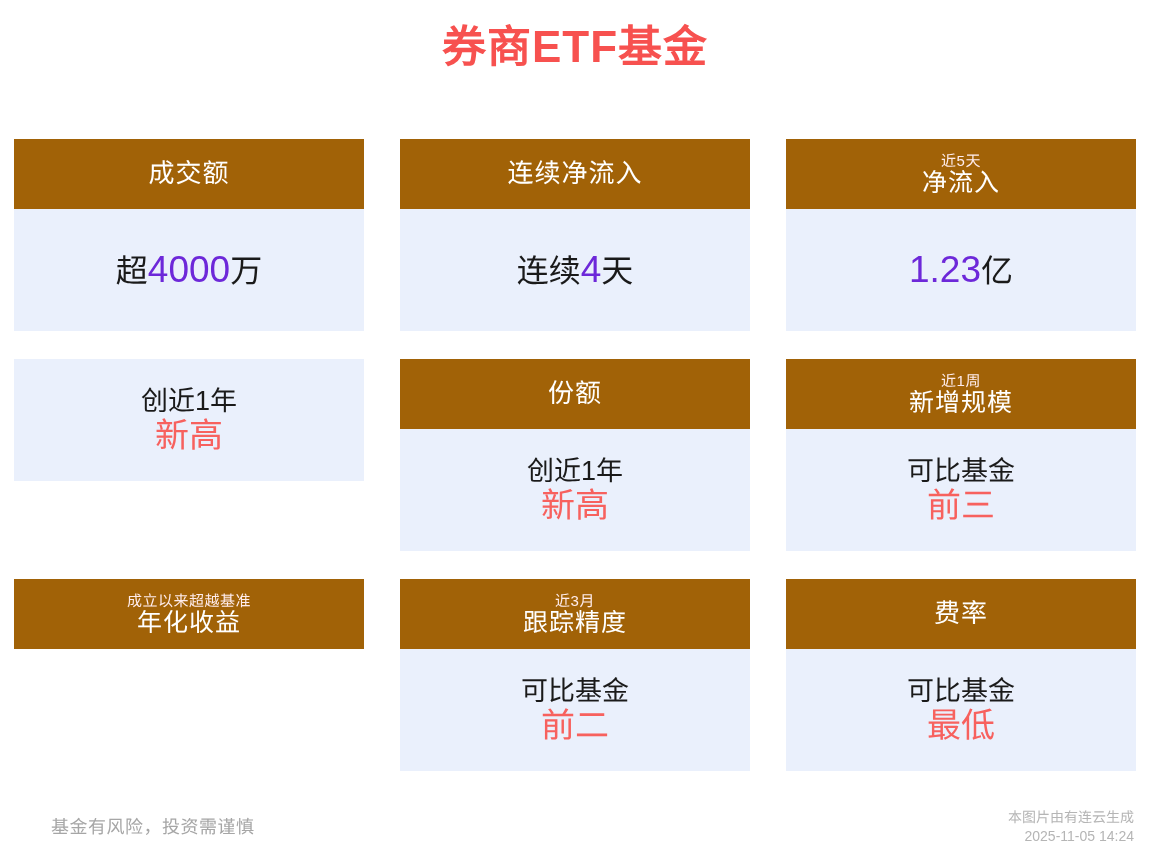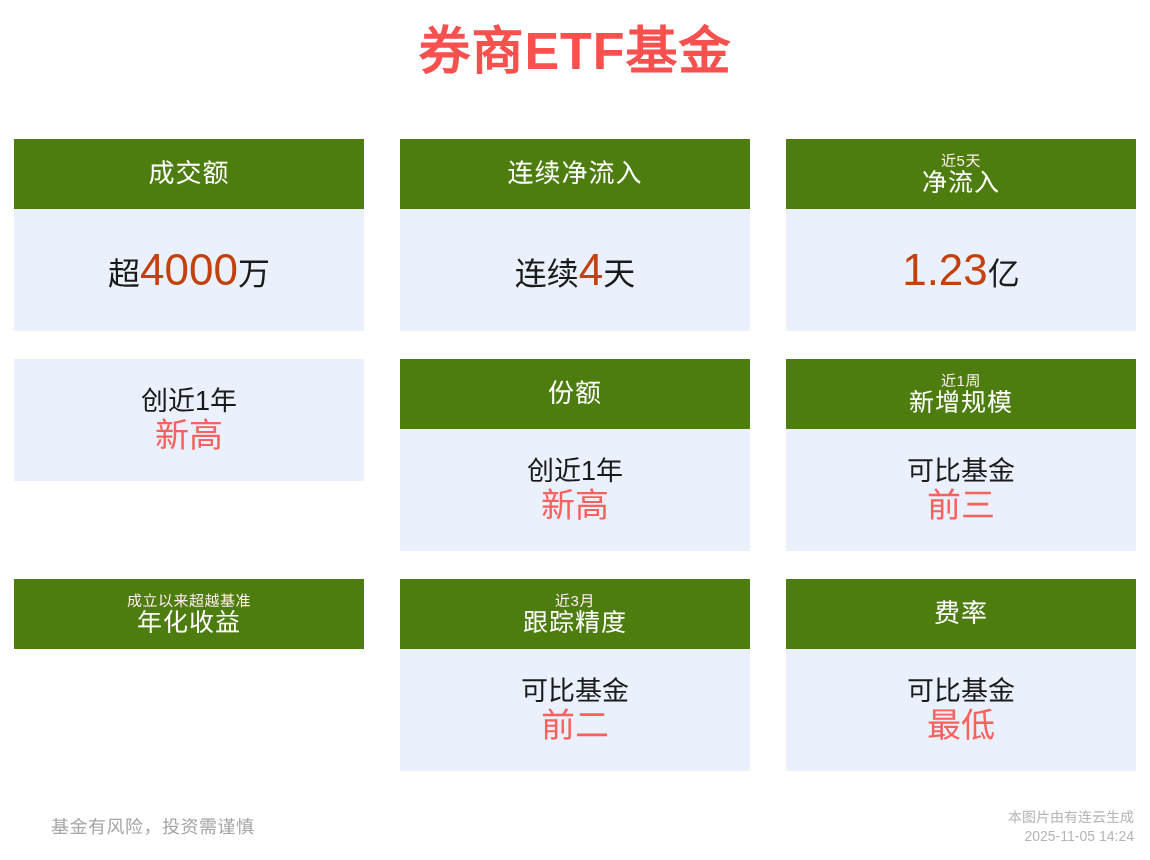--- a/index.html
+++ b/index.html
@@ -23,21 +23,21 @@
     box-sizing: border-box;
   }
 
   
   .title-block {
     width: 100%;
     text-align: center;
     padding-top: 22px;
   }
   .main-title {
-    font-size: 52px;
+    font-size: 44px;
     font-weight: bold;
     color: #f7514f;
     letter-spacing: 1px;
     line-height: 1.15;
     margin: 0;
   }
   .sub-title {
     font-size: 25px;
     color: #f7716d;
     line-height: 1.3;
@@ -57,21 +57,21 @@
     grid-row-gap: 28px;
   }
 
   .card {
     width: 350px;
     display: flex;
     flex-direction: column;
   }
 
   .card-head {
-    background: #4d7c0f;
+    background: #a16207;
     color: #ffffff;
     height: 70px;
     display: flex;
     flex-direction: column;
     align-items: center;
     justify-content: center;
     line-height: 1.05;
     box-sizing: border-box;
   }
   .card-head .eyebrow {
@@ -115,22 +115,22 @@
     font-size: 32px;
     color: #1a1a1a;
     display: block;
     white-space: nowrap;
   }
   .body-single .small-unit {
     font-size: 23px;
     color: #1a1a1a;
   }
   .body-single .big-num {
-    font-size: 44px;
-    color: #c2410c;
+    font-size: 37px;
+    color: #6d28d9;
   }
   .body-single .plain {
     color: #1a1a1a;
   }
 
   
   .footer {
     position: absolute;
     left: 0;
     bottom: 0;

